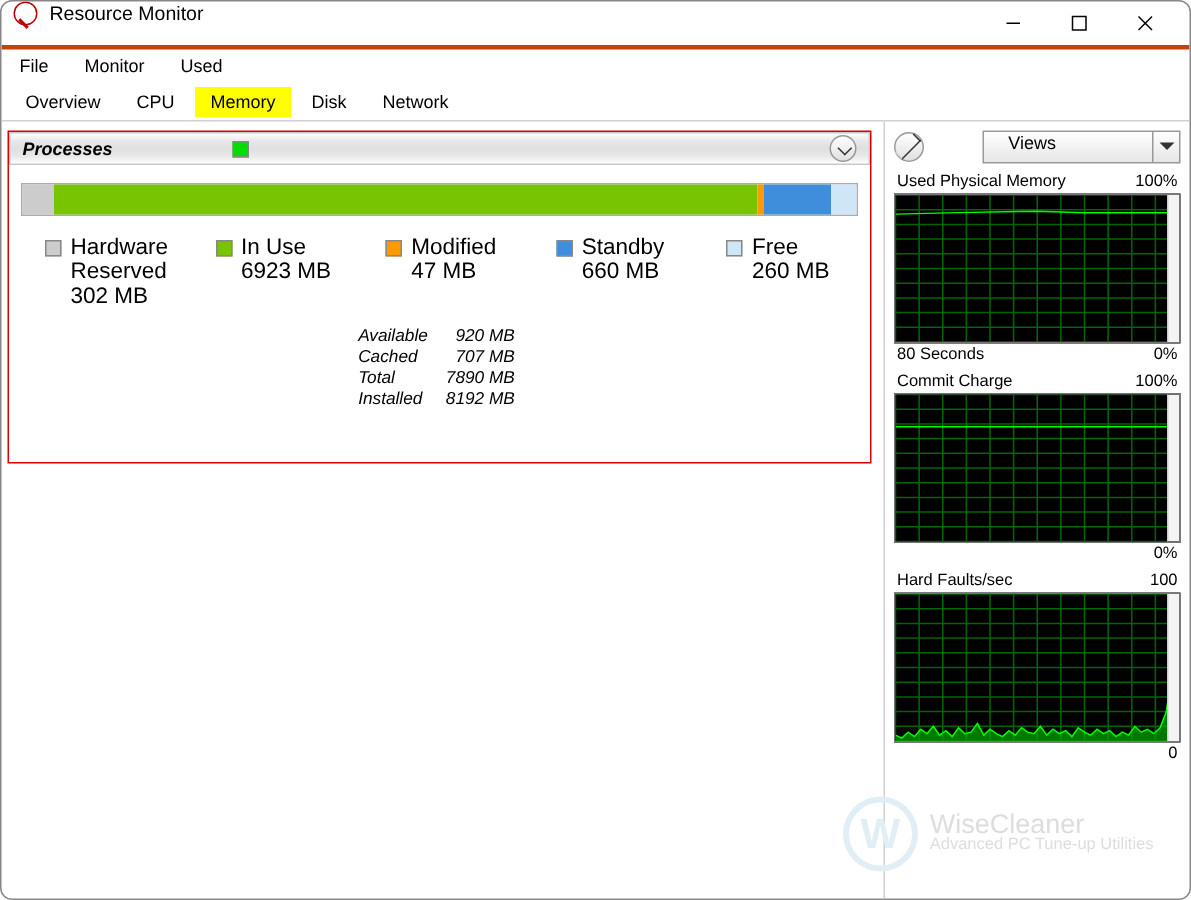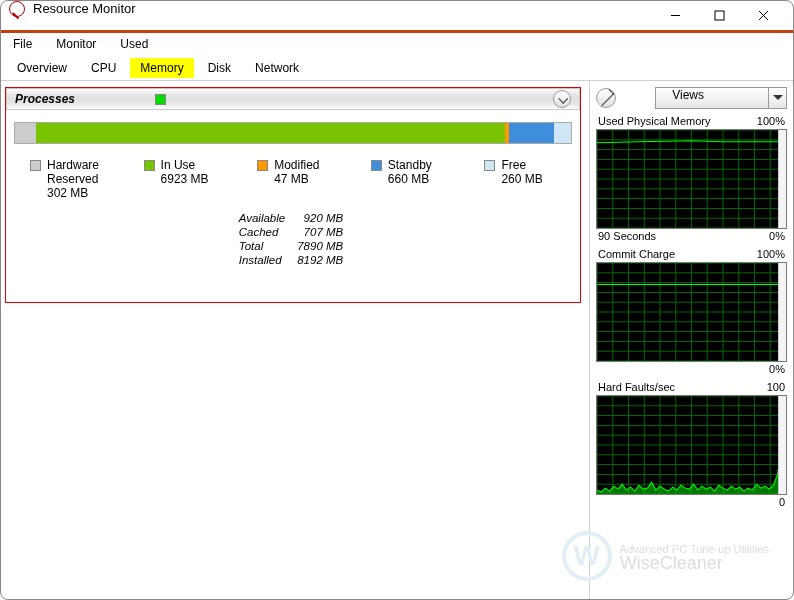--- a/index.html
+++ b/index.html
@@ -24,21 +24,21 @@
   .section-hdr .name { font-weight: bold; width: 140px; }
   .sq { width: 11px; height: 11px; border: 1px solid #888; margin-right: 6px; display: inline-block; }
   .section-hdr .tog { margin-left: auto; width: 18px; height: 18px; border: 1px solid #999; border-radius: 50%; background: linear-gradient(#fff,#e0e0e0); display: flex; align-items: center; justify-content: center; }
   .chev { width: 7px; height: 7px; border: 1.5px solid #333; border-left: none; border-top: none; }
   .chev.down { transform: rotate(45deg) translateY(-1px); }
   .chev.up { transform: rotate(-135deg) translateY(-1px); }
   .chev.right { transform: rotate(-45deg) translateY(-1px); }
   .membar-wrap { padding: 10px 8px 8px 8px; }
   .membar { height: 22px; display: flex; border: 1px solid #aaa; }
   .membar .seg { height: 100%; }
-  .legend { display: flex; padding: 6px 4px 10px 24px; font-size: 12px; gap: 22px; }
+  .legend { display: flex; padding: 6px 4px 10px 24px; font-size: 15px; gap: 22px; }
   .legend .item { flex: 1; }
   .legend .row1 { display: flex; align-items: center; }
   .legend .lab { line-height: 14px; }
   .legend .val { padding-left: 17px; }
   .stats { display: flex; justify-content: center; font-size: 11.5px; padding-bottom: 34px; }
   .stats table td { padding: 0 10px 0 0; font-style: italic; }
   .stats table td:nth-child(2) { text-align: right; padding-right: 4px; }
   .right { width: 204px; border-left: 1px solid #d0d0d0; padding: 6px 6px 0 6px; }
   .rtop { height: 22px; display: flex; align-items: center; margin-bottom: 6px; }
   .rtop .expand { width: 20px; height: 20px; border: 1px solid #999; border-radius: 50%; background: linear-gradient(#fff,#e0e0e0); display:flex; align-items:center; justify-content:center; }
@@ -229,21 +229,21 @@
                 <line class="gridline" y1="0" y2="100" x1="135" x2="135"></line>
                 <line class="gridline" y1="0" y2="100" x1="150" x2="150"></line>
                 <line class="gridline" y1="0" y2="100" x1="165" x2="165"></line>
                 <line class="gridline" y1="0" y2="100" x1="180" x2="180"></line>
               </g>
             <polyline class="trace" points="0,13 40,12 90,11 120,12 180,12"></polyline>
           </svg>
           <div class="axis"></div>
         </div>
         <div class="chart-ftr">
-            <span>90 Seconds</span>
+            <span>80 Seconds</span>
             <span class="r">0%</span>
           </div>
       </div>
 
       <div class="chart-block">
         <div class="chart-hdr">
             <span>Commit Charge</span>
             <span class="r">100%</span>
           </div>
         <div class="chart">
@@ -326,17 +326,17 @@
             <span></span>
             <span class="r">0</span>
           </div>
       </div>
     </div>
   </div>
 
   <div class="watermark">
     <div class="logoW">W</div>
     <div>
+      <div style="font-size:18px">WiseCleaner</div>
       <div>Advanced PC Tune-up Utilities</div>
-      <div style="font-size:18px">WiseCleaner</div>
     </div>
   </div>
 </div>
 
 </body></html>

